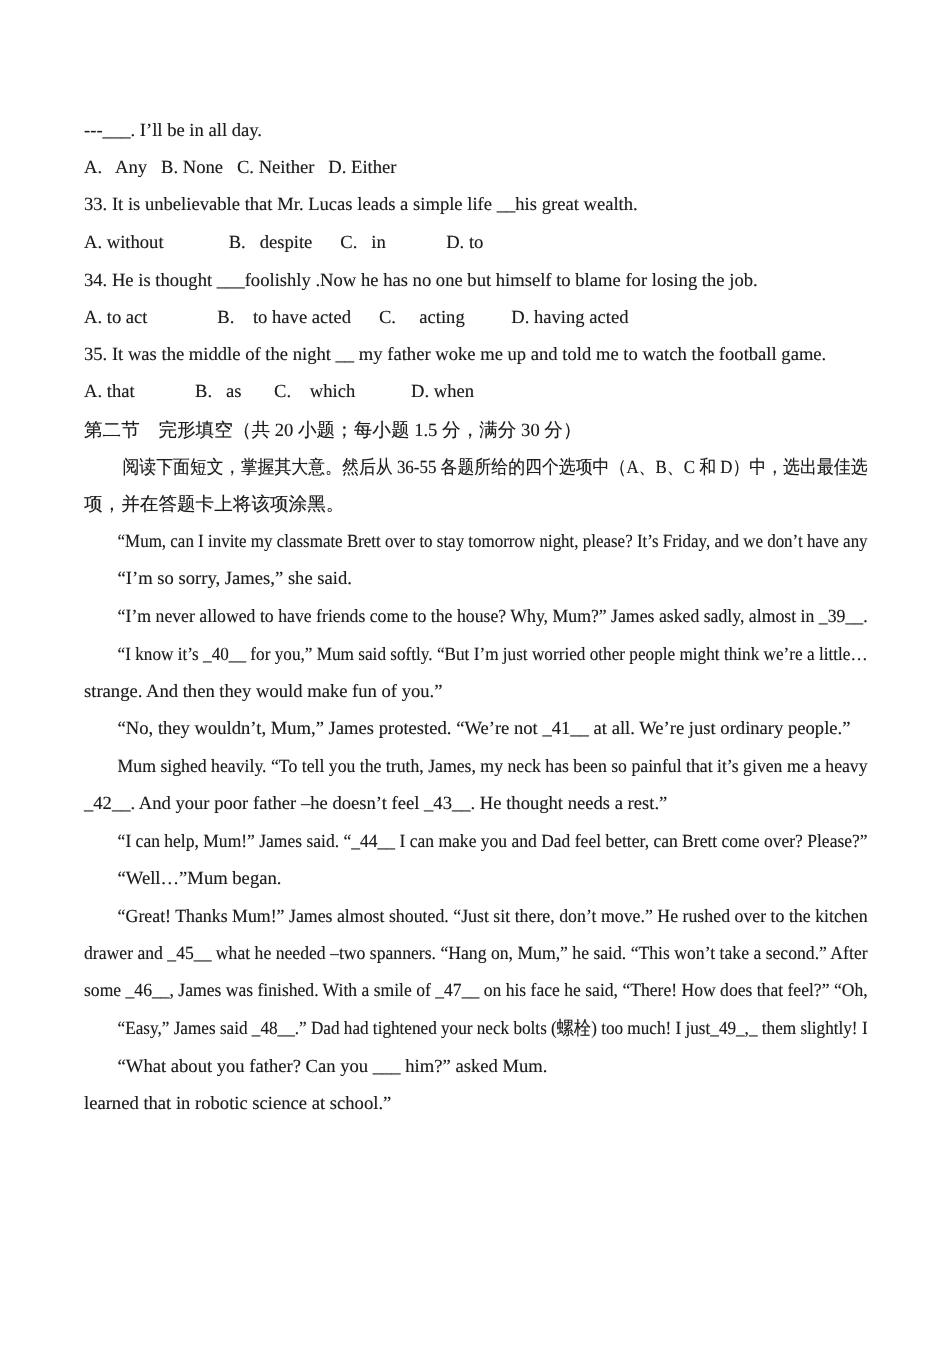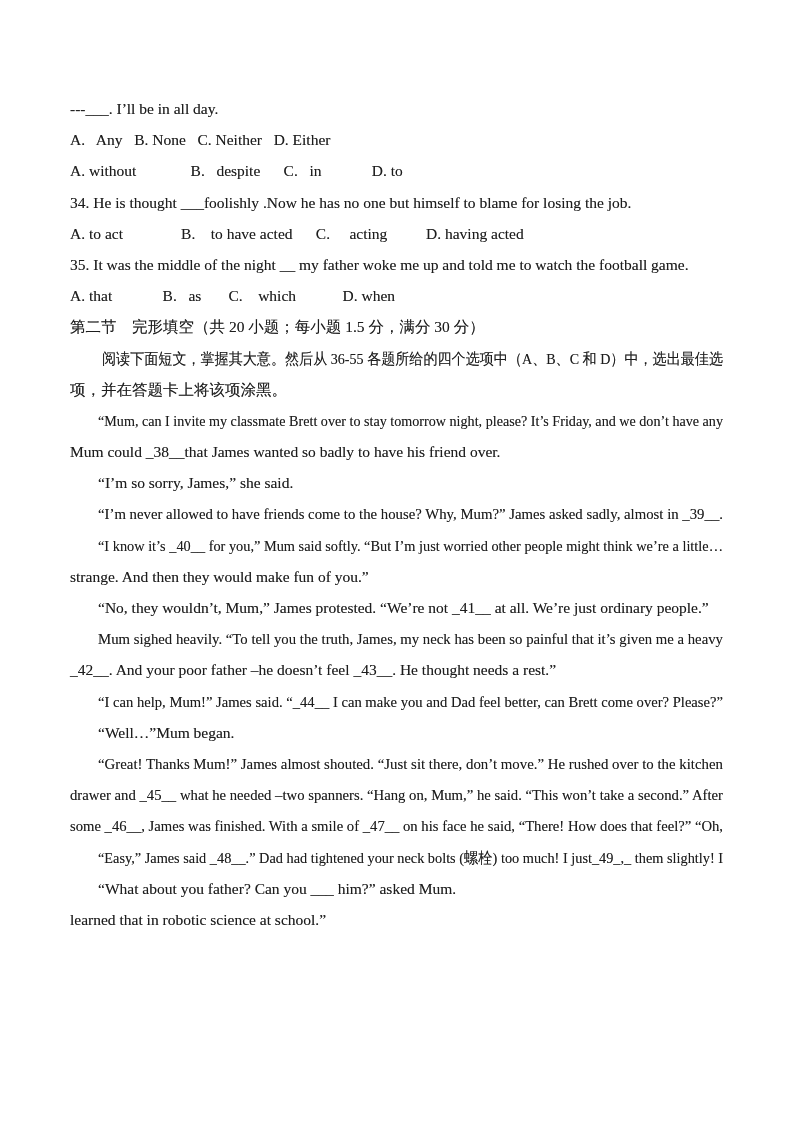--- a/index.html
+++ b/index.html
@@ -44,30 +44,30 @@
     text-shadow: 0 0 0.6px rgba(30,30,55,0.45);
   }
 </style>
 </head>
 <body>
 
 <div class="page">
   <div class="content">
       <div class="line"><span class="fit">---___. I’ll be in all day.</span></div>
       <div class="line"><span class="fit">A.   Any   B. None   C. Neither   D. Either</span></div>
+      <div class="line"><span class="fit">33. It is unbelievable that Mr. Lucas leads a simple life __his great wealth.</span></div>
       <div class="line"><span class="fit">A. without              B.   despite      C.   in             D. to</span></div>
       <div class="line"><span class="fit">34. He is thought ___foolishly .Now he has no one but himself to blame for losing the job.</span></div>
       <div class="line"><span class="fit">A. to act               B.    to have acted      C.     acting          D. having acted</span></div>
       <div class="line"><span class="fit">35. It was the middle of the night __ my father woke me up and told me to watch the football game.</span></div>
       <div class="line"><span class="fit">A. that             B.   as       C.    which            D. when</span></div>
       <div class="line"><span class="fit">第二节　完形填空（共 20 小题；每小题 1.5 分，满分 30 分）</span></div>
       <div class="line ind-cn"><span class="fit" style="transform: scaleX(0.908247);">阅读下面短文，掌握其大意。然后从 36-55 各题所给的四个选项中（A、B、C 和 D）中，选出最佳选</span></div>
       <div class="line"><span class="fit">项，并在答题卡上将该项涂黑。</span></div>
       <div class="line ind-en"><span class="fit" style="transform: scaleX(0.911473);">“Mum, can I invite my classmate Brett over to stay tomorrow night, please? It’s Friday, and we don’t have any</span></div>
-      <div class="line"><span class="fit">Mum could _38__that James wanted so badly to have his friend over.</span></div>
       <div class="line ind-en"><span class="fit">“I’m so sorry, James,” she said.</span></div>
       <div class="line ind-en"><span class="fit" style="transform: scaleX(0.953584);">“I’m never allowed to have friends come to the house? Why, Mum?” James asked sadly, almost in _39__.</span></div>
       <div class="line ind-en"><span class="fit" style="transform: scaleX(0.924364);">“I know it’s _40__ for you,” Mum said softly. “But I’m just worried other people might think we’re a little…</span></div>
       <div class="line"><span class="fit">strange. And then they would make fun of you.”</span></div>
       <div class="line ind-en"><span class="fit">“No, they wouldn’t, Mum,” James protested. “We’re not _41__ at all. We’re just ordinary people.”</span></div>
       <div class="line ind-en"><span class="fit" style="transform: scaleX(0.952608);">Mum sighed heavily. “To tell you the truth, James, my neck has been so painful that it’s given me a heavy</span></div>
       <div class="line"><span class="fit">_42__. And your poor father –he doesn’t feel _43__. He thought needs a rest.”</span></div>
       <div class="line ind-en"><span class="fit" style="transform: scaleX(0.94264);">“I can help, Mum!” James said. “_44__ I can make you and Dad feel better, can Brett come over? Please?”</span></div>
       <div class="line ind-en"><span class="fit">“Well…”Mum began.</span></div>
       <div class="line ind-en"><span class="fit" style="transform: scaleX(0.957946);">“Great! Thanks Mum!” James almost shouted. “Just sit there, don’t move.” He rushed over to the kitchen</span></div>

